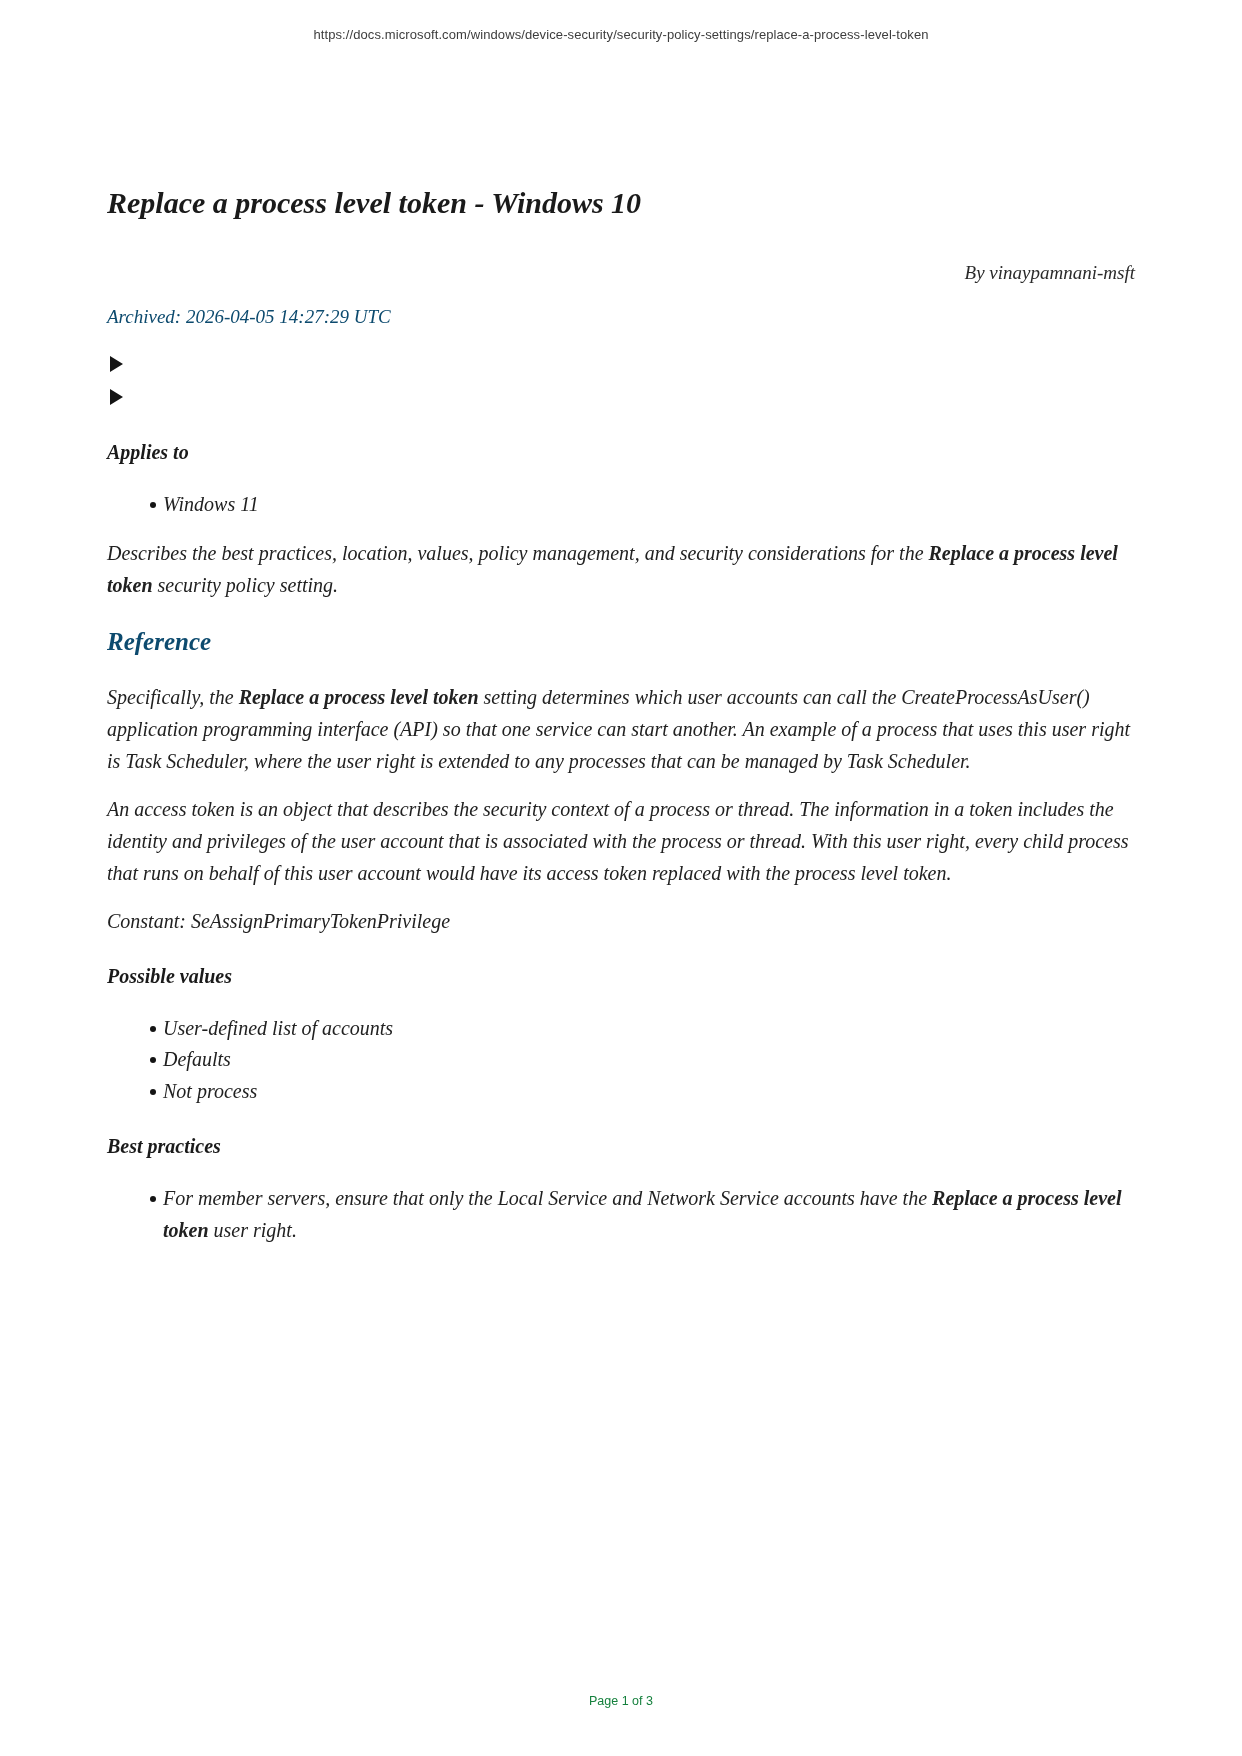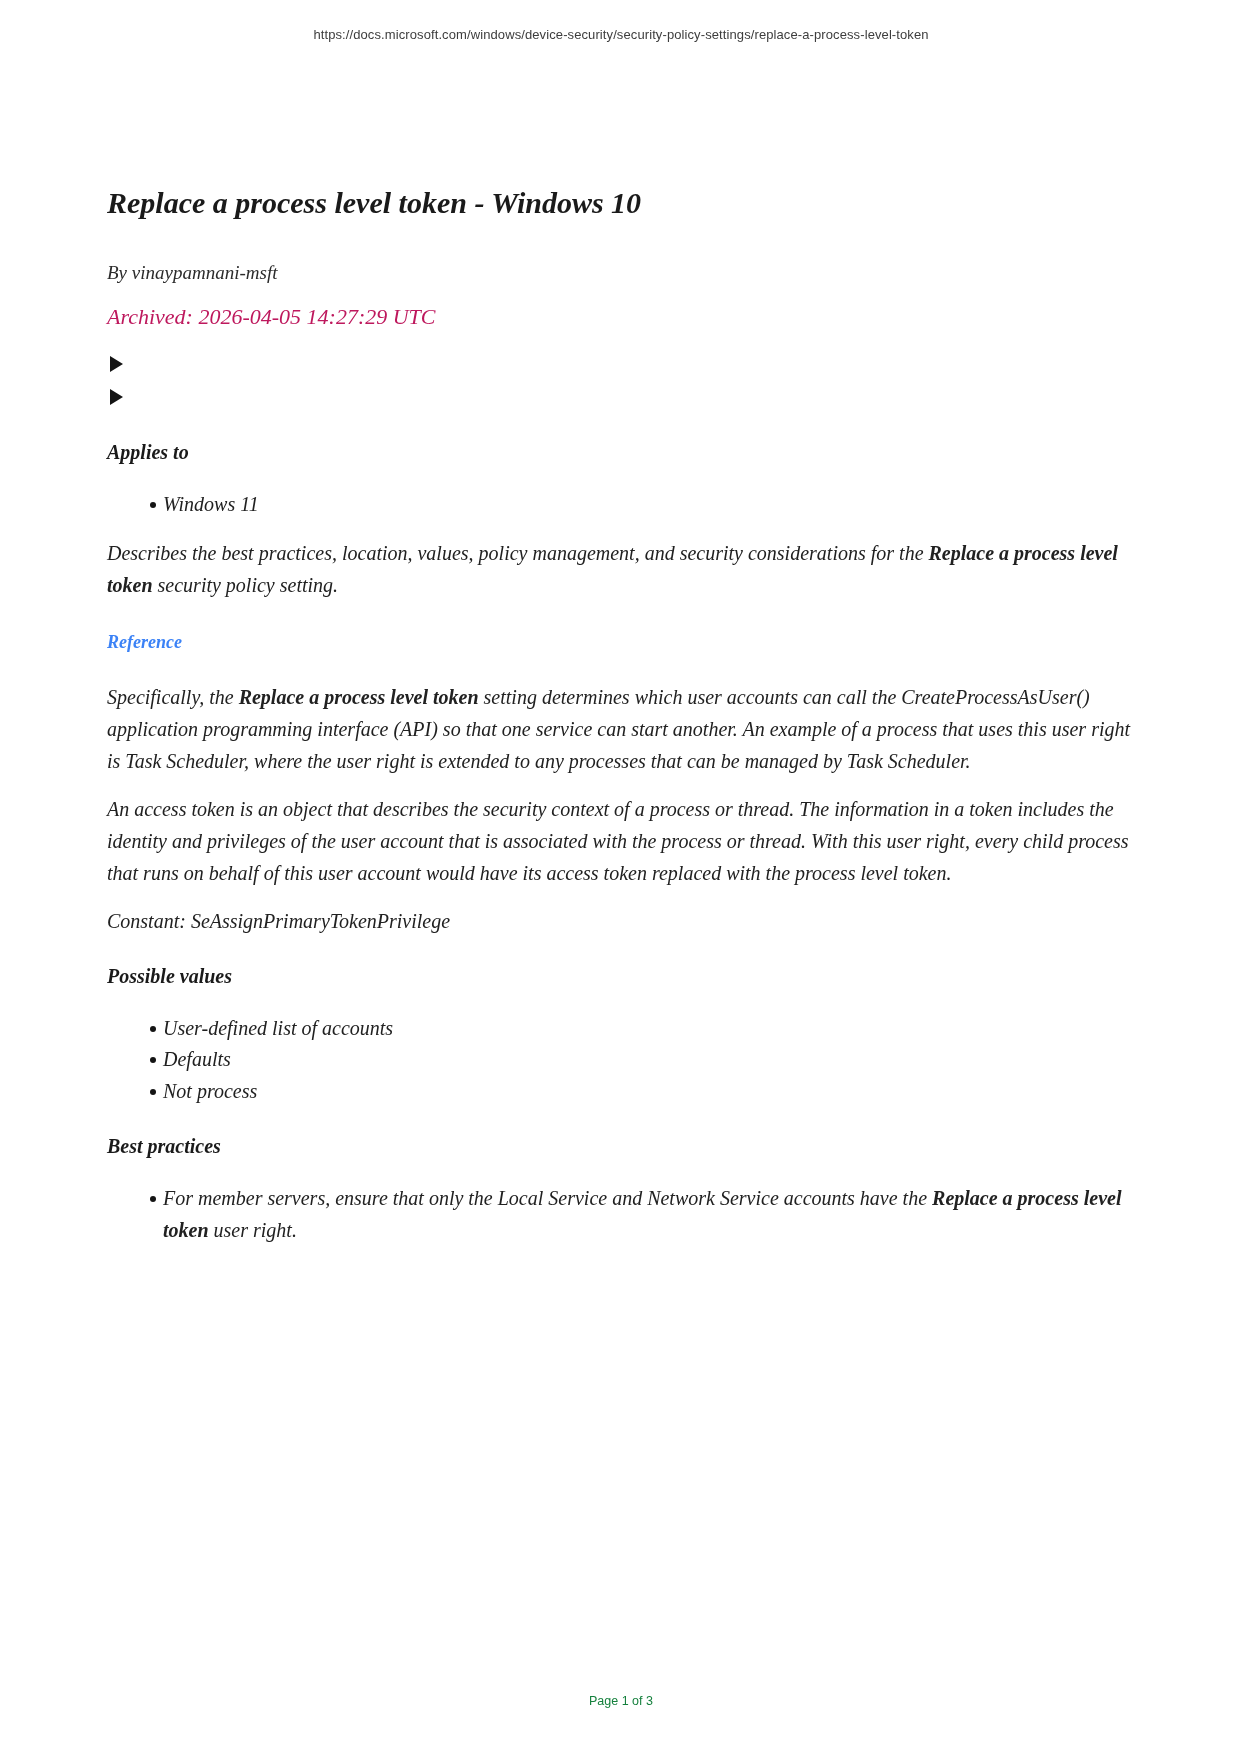--- a/index.html
+++ b/index.html
@@ -35,47 +35,48 @@
     line-height: 36px;
     font-weight: 700;
     color: #1a1a1a;
     margin: 0 0 36px 0;
   }
   p.byline {
     font-size: 19px;
     line-height: 32px;
     margin: 0 0 12px 0;
     color: #2b2b2b;
+    text-align: right;
   }
   p.archived {
-    font-size: 22px;
+    font-size: 19px;
     line-height: 32px;
     margin: 0 0 14px 0;
-    color: #be185d;
+    color: #0c4a6e;
   }
   .disclosure-row {
     height: 33px;
     display: flex;
     align-items: center;
     margin: 0;
   }
   .tri-icon {
     display: inline-block;
     width: 0;
     height: 0;
     border-left: 13px solid #141414;
     border-top: 8px solid transparent;
     border-bottom: 8px solid transparent;
     margin-left: 3px;
   }
   h2.section-heading {
-    font-size: 18px;
+    font-size: 25px;
     line-height: 30px;
     font-weight: 700;
-    color: #3b82f6;
+    color: #0c4a6e;
     margin: 26px 0 24px 0;
   }
   h3.sub-heading {
     font-size: 20px;
     line-height: 26px;
     font-weight: 700;
     color: #1a1a1a;
     margin: 26px 0 0 0;
   }
   p.body-text {

